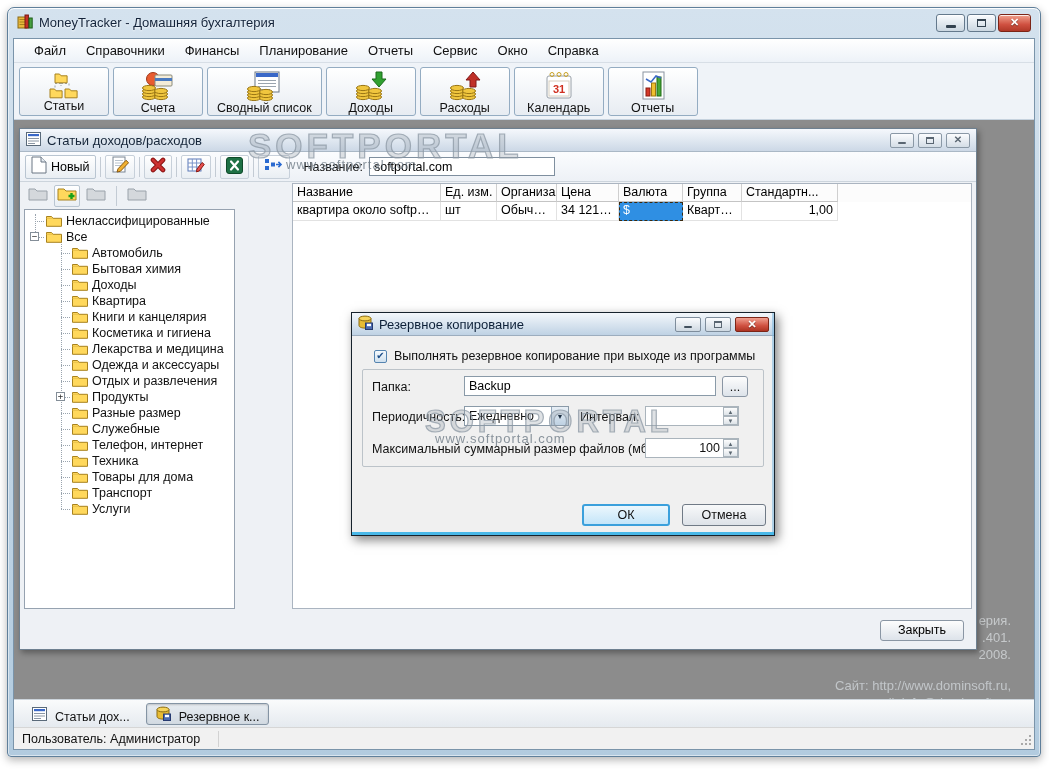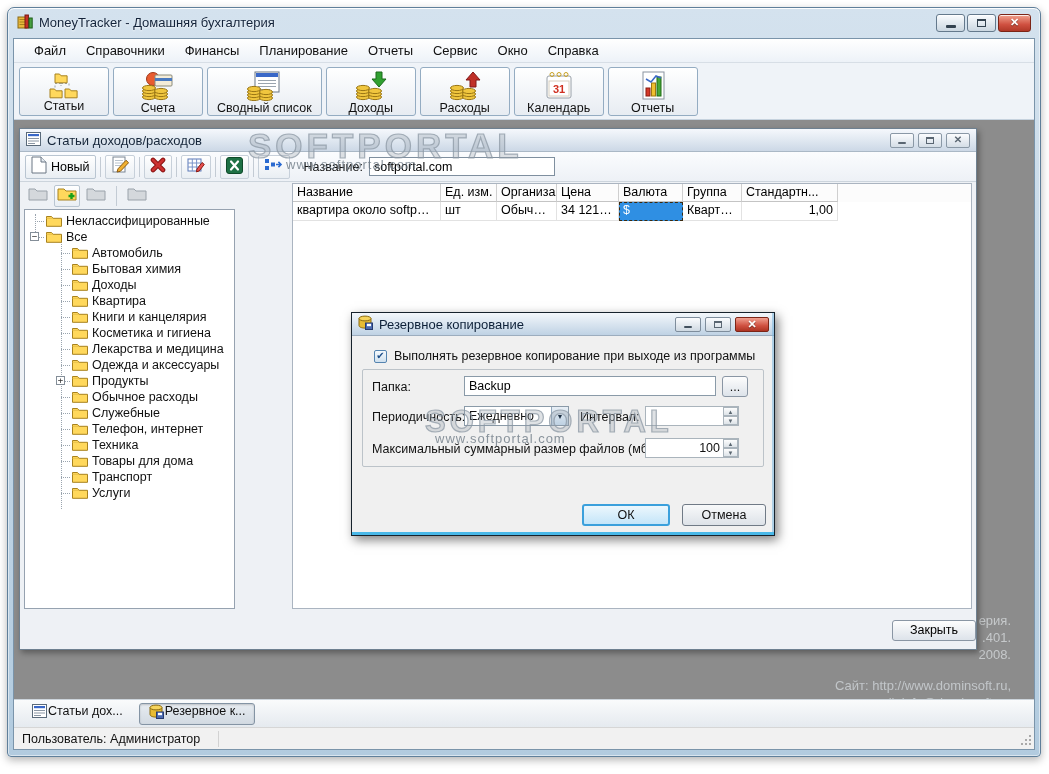--- a/index.html
+++ b/index.html
@@ -93,21 +93,21 @@
   .grid-header { display:flex; height:18px; background:#fcfcfc; }
   .gh-cell { border-right:1px solid #cfcfcf; border-bottom:1px solid #c4c4c4; padding:1px 4px;
     font-size:12.5px; white-space:nowrap; overflow:hidden; flex:none; }
   .grid-row { display:flex; height:19px; }
   .gr-cell { border-right:1px solid #e2e2e2; border-bottom:1px solid #e2e2e2; padding:1px 4px;
     font-size:12.5px; white-space:nowrap; overflow:hidden; text-overflow:ellipsis; flex:none; }
   .gr-cell.num { text-align:right; }
   .gr-cell.selected { background:#2f8fe3; color:#fff; border:1px dashed #3a2a10; padding:0 3px; }
 
   .child-footer { position:absolute; left:0; right:0; bottom:0; height:38px; display:flex;
-    justify-content:flex-end; align-items:center; padding-right:0; }
+    justify-content:flex-end; align-items:center; padding-right:12px; }
   .close-btn { width:84px; height:21px; border:1px solid #8a96a4; border-radius:3px; font-size:12.5px;
     background:linear-gradient(#fdfdfd,#dde3ea); display:flex; align-items:center; justify-content:center; }
 
   
   .dialog { position:absolute; left:337px; top:192px; width:424px; height:224px; border:1px solid #16222c;
     background:#f0f0f0; box-shadow:3px 4px 10px rgba(0,0,0,.5); z-index:5; }
   .dialog::after { content:""; position:absolute; left:0; right:0; bottom:0; height:3px; background:#49b8e8; }
   .dialog::before { content:""; position:absolute; top:0; bottom:0; right:0; width:2px; background:rgba(120,180,220,.55); }
   .dlg-titlebar { height:23px; background:linear-gradient(#f3f7fb,#bfd2e4); border-bottom:1px solid #9cadbe;
     display:flex; align-items:center; padding:0 5px; font-size:13px; color:#0d2038; }
@@ -139,21 +139,21 @@
   .dlg-button { position:absolute; height:22px; border-radius:3px; font-size:12.5px;
     display:flex; align-items:center; justify-content:center; }
   .dlg-ok { left:230px; top:168px; width:88px; border:2px solid #3ba0dc;
     background:linear-gradient(#ecf7fd,#c4e5f9); }
   .dlg-cancel { left:330px; top:168px; width:84px; border:1px solid #707a86;
     background:linear-gradient(#f8f9fa,#dde2e8); }
 
   
   .mdi-taskbar { height:28px; background:linear-gradient(#fafbfc,#e5eaef); border-top:1px solid #ccd4db;
     display:flex; align-items:center; padding:0 9px; gap:7px; flex:none; }
-  .task-tab { height:22px; display:flex; align-items:flex-start; gap:1px; padding:0 8px; font-size:12.5px;
+  .task-tab { height:22px; display:flex; align-items:flex-end; gap:8px; padding:0 8px; font-size:12.5px;
     border:1px solid transparent; border-radius:3px; color:#111; }
   .task-tab.active { border-color:#8494a4; background:linear-gradient(#e7ecf1,#d2dae2);
     box-shadow:inset 0 1px 2px rgba(0,0,0,.18); }
   .statusbar { height:22px; background:#f1f1f1; border-top:1px solid #d6d6d6; display:flex;
     align-items:center; font-size:12.5px; color:#111; position:relative; flex:none; }
   .sb-user { width:204px; padding-left:8px; }
   .sb-divider { width:1px; height:16px; background:#d2d2d2; }
   .grip { position:absolute; right:2px; bottom:3px; width:12px; height:12px; }
   .grip::before { content:""; position:absolute; right:1px; bottom:1px; width:2px; height:2px; background:#a9a9a9;
     box-shadow:-4px 0 #a9a9a9, -8px 0 #a9a9a9, 0 -4px #a9a9a9, -4px -4px #a9a9a9, 0 -8px #a9a9a9; }
@@ -520,34 +520,42 @@
                   <div class="tree-row lvl1">
                     <span class="stub"></span>
                     <span class="tree-folder"><svg width="16" height="13" viewBox="0 0 16 13">
                         <path d="M0.5 2.5 h5 l1.6 1.8 h8.4 v8 H0.5 z" fill="#ffd85c" stroke="#a8821e"></path>
                         <path d="M0.5 4.3 h6.6" stroke="#e8c04a"></path>
                       </svg></span>
                     <span class="tree-label">Одежда и аксессуары</span>
                   </div>
                   <div class="tree-row lvl1">
                     <span class="stub"></span>
+                    <span class="tree-folder"><svg width="16" height="13" viewBox="0 0 16 13">
+                        <path d="M0.5 2.5 h5 l1.6 1.8 h8.4 v8 H0.5 z" fill="#ffd85c" stroke="#a8821e"></path>
+                        <path d="M0.5 4.3 h6.6" stroke="#e8c04a"></path>
+                      </svg></span>
+                    <span class="tree-label">Отдых и развлечения</span>
+                  </div>
+                  <div class="tree-row lvl1">
+                    <span class="stub"></span>
                     <span class="expander">+</span>
                     <span class="tree-folder"><svg width="16" height="13" viewBox="0 0 16 13">
                         <path d="M0.5 2.5 h5 l1.6 1.8 h8.4 v8 H0.5 z" fill="#ffd85c" stroke="#a8821e"></path>
                         <path d="M0.5 4.3 h6.6" stroke="#e8c04a"></path>
                       </svg></span>
                     <span class="tree-label">Продукты</span>
                   </div>
                   <div class="tree-row lvl1">
                     <span class="stub"></span>
                     <span class="tree-folder"><svg width="16" height="13" viewBox="0 0 16 13">
                         <path d="M0.5 2.5 h5 l1.6 1.8 h8.4 v8 H0.5 z" fill="#ffd85c" stroke="#a8821e"></path>
                         <path d="M0.5 4.3 h6.6" stroke="#e8c04a"></path>
                       </svg></span>
-                    <span class="tree-label">Обычное расходы</span>
+                    <span class="tree-label">Разные размер</span>
                   </div>
                   <div class="tree-row lvl1">
                     <span class="stub"></span>
                     <span class="tree-folder"><svg width="16" height="13" viewBox="0 0 16 13">
                         <path d="M0.5 2.5 h5 l1.6 1.8 h8.4 v8 H0.5 z" fill="#ffd85c" stroke="#a8821e"></path>
                         <path d="M0.5 4.3 h6.6" stroke="#e8c04a"></path>
                       </svg></span>
                     <span class="tree-label">Служебные</span>
                   </div>
                   <div class="tree-row lvl1">

